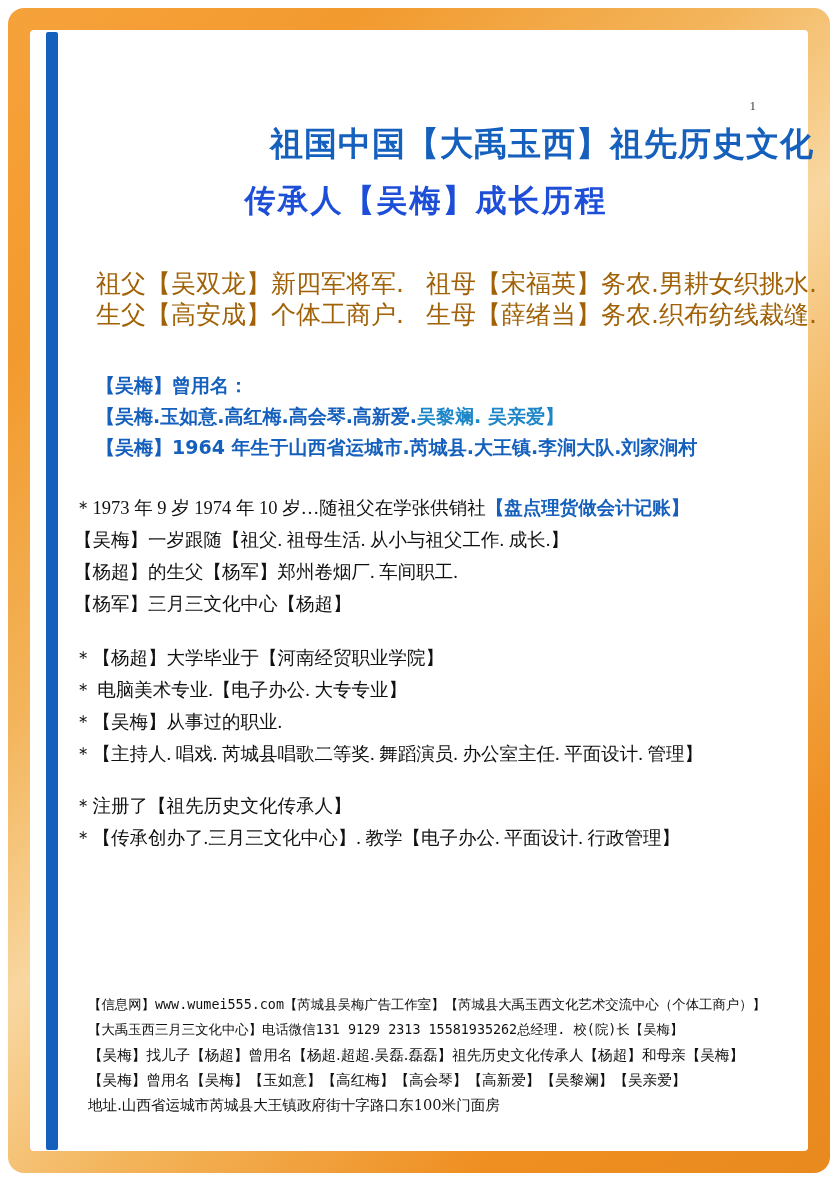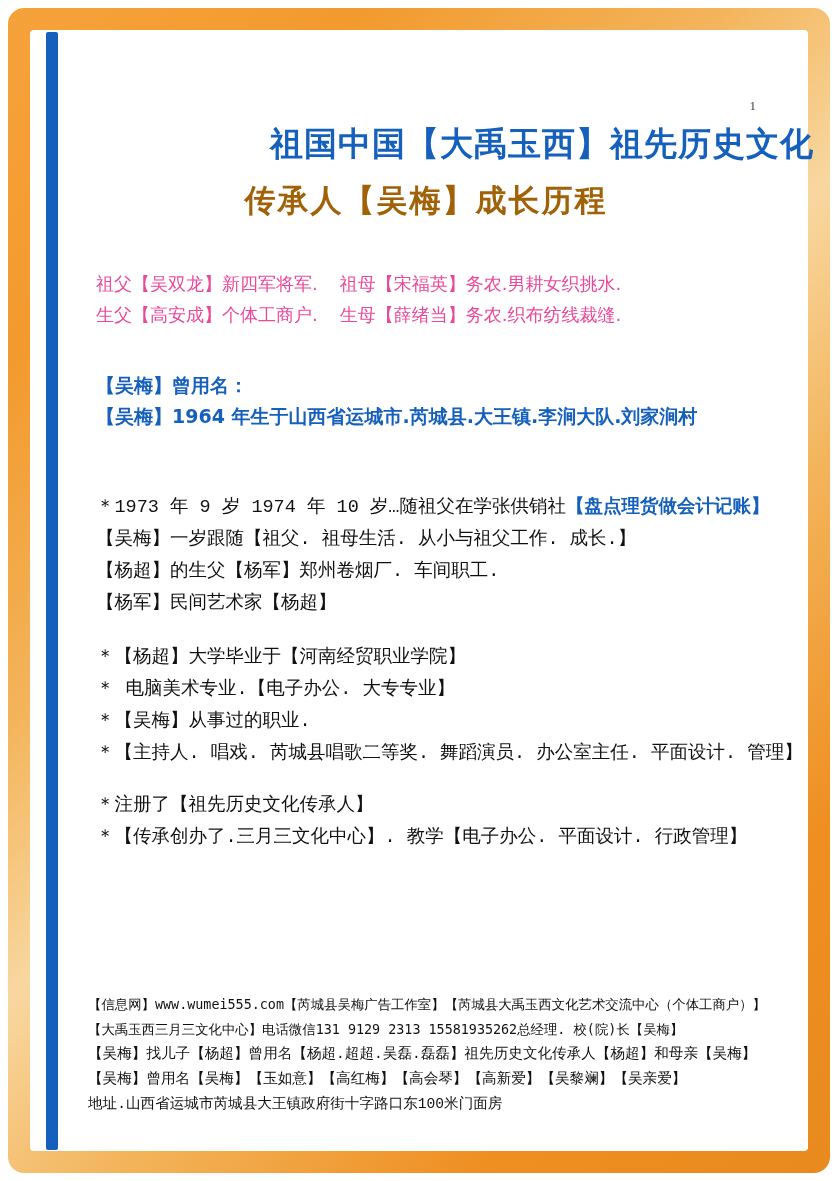--- a/index.html
+++ b/index.html
@@ -87,34 +87,34 @@
     margin-left: 20px;
   }
   .title-sub {
     position: absolute;
     left: 0;
     top: 150px;
     width: 736px;
     text-align: center;
     font-size: 31px;
     font-weight: bold;
-    color: #a16207;
+    color: #1d4ed8;
     letter-spacing: 2px;
     white-space: nowrap;
     font-family: "DejaVu Serif", serif;
   }
 
   
   .parents {
     position: absolute;
     left: 38px;
     top: 238px;
     width: 690px;
-    color: #ec4899;
-    font-size: 18px;
+    color: #a16207;
+    font-size: 25px;
     line-height: 31px;
     font-family: "DejaVu Sans", sans-serif;
   }
   .parents .row { white-space: nowrap; }
   .parents .gap { display: inline-block; width: 22px; }
 
   
   .names {
     position: absolute;
     left: 38px;
@@ -125,26 +125,26 @@
     line-height: 31px;
     font-family: "DejaVu Sans", sans-serif;
     font-weight: bold;
   }
   .names .row { white-space: nowrap; }
   .names .teal { color: #1c86c8; }
 
   
   .body-block {
     position: absolute;
-    left: 38px;
+    left: 16px;
     width: 704px;
     color: #111111;
     font-size: 18.5px;
     line-height: 32px;
-    font-family: Liberation Mono, monospace;
+    font-family: Liberation Serif, serif;
   }
   #block-a { top: 462px; }
   #block-b { top: 612px; }
   #block-c { top: 760px; }
   .body-block .row { white-space: nowrap; }
   .body-block .blue-bold {
     color: #1560bd;
     font-weight: bold;
   }
 
@@ -153,21 +153,21 @@
     position: absolute;
     left: 30px;
     top: 920px;
     width: 710px;
     color: #111111;
     font-size: 14.6px;
     line-height: 25px;
     font-family: "DejaVu Serif", serif;
     margin-top: 42px;
   }
-  .footer .row { white-space: nowrap; font-family: Liberation Mono, monospace; }
+  .footer .row { white-space: nowrap; }
   .footer .mono { font-family: "DejaVu Sans Mono", monospace; font-size: 13.4px; }
 </style>
 </head>
 <body>
 
 <div class="page-frame">
   <div class="page-frame-inner"></div>
 </div>
 
 <div class="left-blue-bar"></div>
@@ -183,30 +183,33 @@
     <div class="row">
       <span>祖父【吴双龙】新四军将军.</span><span class="gap"></span><span>祖母【宋福英】务农.男耕女织挑水.</span>
     </div>
     <div class="row">
       <span>生父【高安成】个体工商户.</span><span class="gap"></span><span>生母【薛绪当】务农.织布纺线裁缝.</span>
     </div>
   </div>
 
   <div class="names">
     <div class="row">【吴梅】曾用名：</div>
+    <div class="row">
+      <span>【吴梅.玉如意.高红梅.高会琴.高新爱.</span><span class="teal">吴黎斓. 吴亲爱】</span>
+    </div>
     <div class="row">【吴梅】1964 年生于山西省运城市.芮城县.大王镇.李涧大队.刘家涧村</div>
   </div>
 
   <div class="body-block" id="block-a">
     <div class="row">
       <span>＊1973 年 9 岁 1974 年 10 岁…随祖父在学张供销社</span><span class="blue-bold">【盘点理货做会计记账】</span>
     </div>
     <div class="row">【吴梅】一岁跟随【祖父. 祖母生活. 从小与祖父工作. 成长.】</div>
     <div class="row">【杨超】的生父【杨军】郑州卷烟厂. 车间职工.</div>
-    <div class="row">【杨军】民间艺术家【杨超】</div>
+    <div class="row">【杨军】三月三文化中心【杨超】</div>
   </div>
 
   <div class="body-block" id="block-b">
     <div class="row">＊【杨超】大学毕业于【河南经贸职业学院】</div>
     <div class="row">＊ 电脑美术专业.【电子办公. 大专专业】</div>
     <div class="row">＊【吴梅】从事过的职业.</div>
     <div class="row">＊【主持人. 唱戏. 芮城县唱歌二等奖. 舞蹈演员. 办公室主任. 平面设计. 管理】</div>
   </div>
 
   <div class="body-block" id="block-c">

